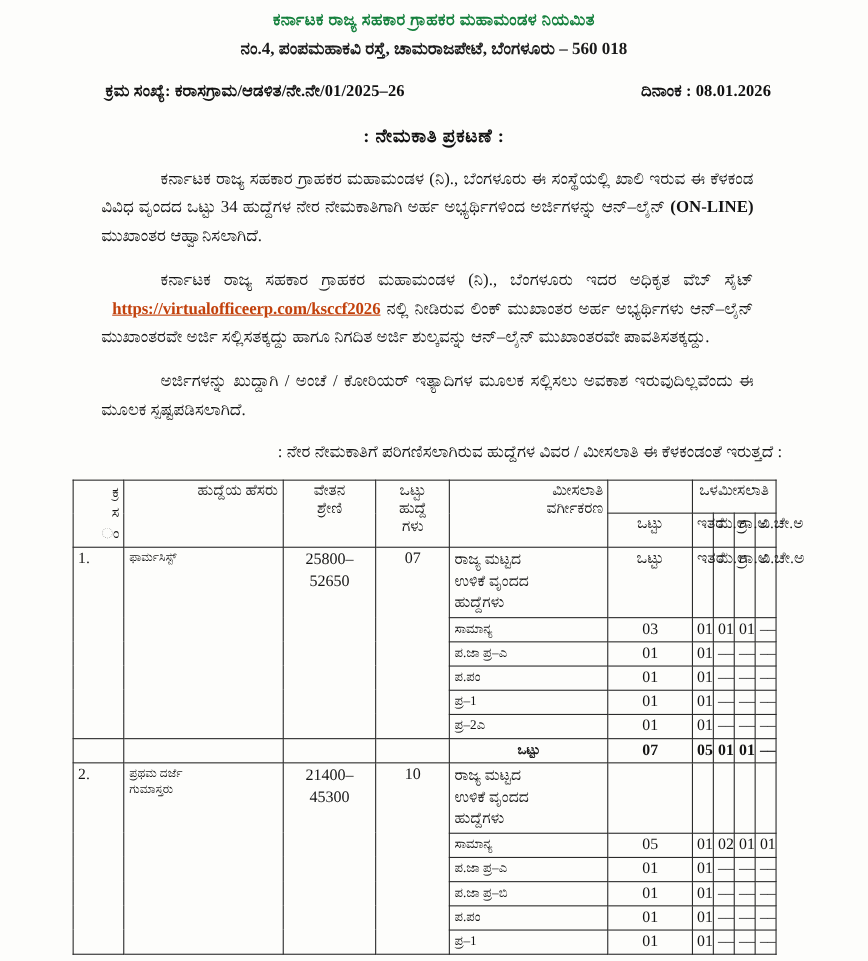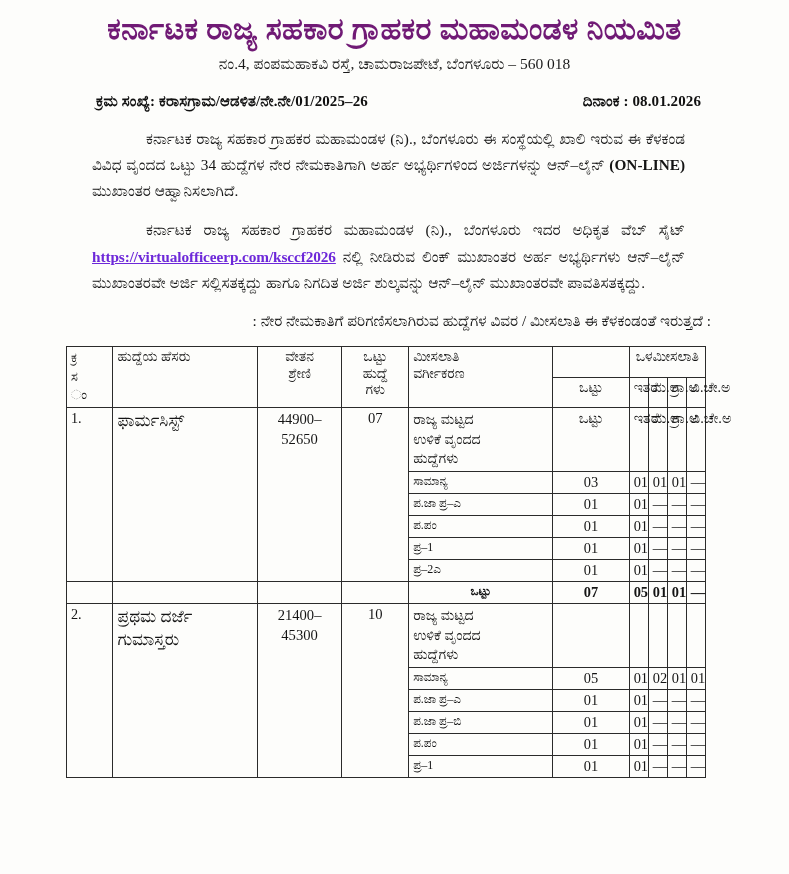--- a/index.html
+++ b/index.html
@@ -19,31 +19,31 @@
     width: 789px;
     height: 874px;
     position: relative;
     background: #fdfdfb;
     overflow: hidden;
   }
 
   
   .org-title {
     text-align: center;
-    font-size: 30px;
+    font-size: 15px;
     font-weight: 700;
     letter-spacing: 0.4px;
     margin: 10px 0 0 0;
     line-height: 1.25;
-    color: #701a75;
+    color: #15803d;
   }
   .org-address {
     text-align: center;
     font-size: 15.5px;
-    font-weight: 400;
+    font-weight: 700;
     margin: 7px 0 0 0;
     color: #1a1a1a;
   }
 
   .refline {
     margin: 20px 0 0 0;
     padding: 0 88px 0 96px;
     display: flex;
     justify-content: space-between;
     align-items: flex-start;
@@ -70,25 +70,26 @@
     margin: 0 0 13px 0;
     font-size: 15.3px;
     line-height: 1.72;
     text-align: justify;
     text-indent: 54px;
     font-weight: 400;
     color: #141414;
   }
   .bold { font-weight: 700; }
   .url {
-    color: #6d28d9;
+    color: #c2410c;
     font-weight: 700;
     text-decoration: underline;
     font-family: "Liberation Serif", serif;
     letter-spacing: -0.1px;
+    margin-left: 10px;
   }
   .table-intro {
     margin: 4px 0 0 0;
     padding: 0 78px 0 92px;
     font-size: 15.3px;
     text-indent: 16px;
     line-height: 1.6;
     text-align: right;
   }
 
@@ -111,35 +112,35 @@
     color: #141414;
   }
   .c-sl    { width: 30px;  }
   .c-post  { width: 112px; }
   .c-pay   { width: 62px;  text-align: center; }
   .c-tot   { width: 47px;  text-align: center; font-weight: 700; }
   .c-cat   { width: 112px; }
   .c-n1, .c-n2, .c-n3, .c-n4, .c-n5 { width: 55px; text-align: center; }
 
   thead th {
-    text-align: left;
+    text-align: right;
     vertical-align: middle;
     font-weight: 400;
     font-size: 14px;
     line-height: 1.2;
     padding: 4px 2px;
   }
   th.vert-sl {
     font-size: 13px;
     line-height: 1.45;
     padding: 3px 1px;
   }
   th.vert-sl span { display: block; }
 
-  td.post-name { font-size: 17px; line-height: 1.35; padding-top: 3px; }
+  td.post-name { font-size: 11px; line-height: 1.35; padding-top: 3px; }
   td.pay-scale { font-size: 14.6px; line-height: 1.35; padding-top: 3px; }
   td.total-posts { font-size: 14.6px; padding-top: 3px; }
   td.cat-block { font-size: 14.2px; line-height: 1.38; padding-top: 3px; margin-top: 24px; }
   td.cat-label { font-size: 12px; padding-top: 1px; padding-bottom: 1px; margin-top: 48px; }
   td.num { font-size: 14.4px; text-align: center; padding-top: 1px; padding-bottom: 1px; }
   tr.totals td { font-weight: 700; }
   tr.totals td.cat-label { text-align: center; font-weight: 700; }
 </style>
 </head>
 <body>
@@ -147,26 +148,28 @@
 <div class="page">
 
   <div class="org-title">ಕರ್ನಾಟಕ ರಾಜ್ಯ ಸಹಕಾರ ಗ್ರಾಹಕರ ಮಹಾಮಂಡಳ ನಿಯಮಿತ</div>
   <div class="org-address">ನಂ.4, ಪಂಪಮಹಾಕವಿ ರಸ್ತೆ, ಚಾಮರಾಜಪೇಟೆ, ಬೆಂಗಳೂರು – 560 018</div>
 
   <div class="refline">
     <span class="ref-no">ಕ್ರಮ ಸಂಖ್ಯೆ: ಕರಾಸಗ್ರಾಮ/ಆಡಳಿತ/ನೇ.ನೇ/01/2025–26</span>
     <span class="ref-date">ದಿನಾಂಕ : 08.01.2026</span>
   </div>
 
+  <div class="notice-title">: ನೇಮಕಾತಿ ಪ್ರಕಟಣೆ :</div>
 
   <div class="body-wrap">
     <p class="para"><span>ಕರ್ನಾಟಕ ರಾಜ್ಯ ಸಹಕಾರ ಗ್ರಾಹಕರ ಮಹಾಮಂಡಳ (ನಿ)., ಬೆಂಗಳೂರು ಈ ಸಂಸ್ಥೆಯಲ್ಲಿ ಖಾಲಿ ಇರುವ ಈ ಕೆಳಕಂಡ ವಿವಿಧ ವೃಂದದ ಒಟ್ಟು 34 ಹುದ್ದೆಗಳ ನೇರ ನೇಮಕಾತಿಗಾಗಿ ಅರ್ಹ ಅಭ್ಯರ್ಥಿಗಳಿಂದ ಅರ್ಜಿಗಳನ್ನು ಆನ್–ಲೈನ್ </span><span class="bold">(ON-LINE)</span><span> ಮುಖಾಂತರ ಆಹ್ವಾನಿಸಲಾಗಿದೆ.</span></p>
 
     <p class="para"><span>ಕರ್ನಾಟಕ ರಾಜ್ಯ ಸಹಕಾರ ಗ್ರಾಹಕರ ಮಹಾಮಂಡಳ (ನಿ)., ಬೆಂಗಳೂರು ಇದರ ಅಧಿಕೃತ ವೆಬ್ ಸೈಟ್ </span><a class="url" href="#">https://virtualofficeerp.com/ksccf2026</a><span> ನಲ್ಲಿ ನೀಡಿರುವ ಲಿಂಕ್ ಮುಖಾಂತರ ಅರ್ಹ ಅಭ್ಯರ್ಥಿಗಳು ಆನ್–ಲೈನ್ ಮುಖಾಂತರವೇ ಅರ್ಜಿ ಸಲ್ಲಿಸತಕ್ಕದ್ದು ಹಾಗೂ ನಿಗದಿತ ಅರ್ಜಿ ಶುಲ್ಕವನ್ನು ಆನ್–ಲೈನ್ ಮುಖಾಂತರವೇ ಪಾವತಿಸತಕ್ಕದ್ದು.</span></p>
 
+    <p class="para">ಅರ್ಜಿಗಳನ್ನು ಖುದ್ದಾಗಿ / ಅಂಚೆ / ಕೋರಿಯರ್ ಇತ್ಯಾದಿಗಳ ಮೂಲಕ ಸಲ್ಲಿಸಲು ಅವಕಾಶ ಇರುವುದಿಲ್ಲವೆಂದು ಈ ಮೂಲಕ ಸ್ಪಷ್ಟಪಡಿಸಲಾಗಿದೆ.</p>
   </div>
 
   <div class="table-intro">: ನೇರ ನೇಮಕಾತಿಗೆ ಪರಿಗಣಿಸಲಾಗಿರುವ ಹುದ್ದೆಗಳ ವಿವರ / ಮೀಸಲಾತಿ ಈ ಕೆಳಕಂಡಂತೆ ಇರುತ್ತದೆ :</div>
 
   <div class="table-wrap">
     <table class="jobs">
       <thead>
         <tr>
           <th class="c-sl vert-sl" rowspan="2">
             <span>ಕ್ರ</span>
@@ -190,21 +193,21 @@
           <th class="c-n3">ಮ.ಅ</th>
           <th class="c-n4">ಗ್ರಾ.ಅ</th>
           <th class="c-n5">ವಿ.ಚೇ.ಅ</th>
         </tr>
       </thead>
       <tbody>
 
         <tr>
           <td class="c-sl" rowspan="6">1.</td>
           <td class="c-post post-name" rowspan="6" style="white-space:pre-line">ಫಾರ್ಮಸಿಸ್ಟ್</td>
-          <td class="c-pay pay-scale" rowspan="6" style="white-space:pre-line">44900–
+          <td class="c-pay pay-scale" rowspan="6" style="white-space:pre-line">25800–
 52650</td>
           <td class="c-tot total-posts" rowspan="6">07</td>
           <td class="c-cat cat-block" style="white-space:pre-line">ರಾಜ್ಯ ಮಟ್ಟದ
 ಉಳಿಕೆ ವೃಂದದ
 ಹುದ್ದೆಗಳು</td>
           <td class="c-n1 num">ಒಟ್ಟು</td>
           <td class="c-n2 num">ಇತರೆ</td>
           <td class="c-n3 num">ಮ.ಅ</td>
           <td class="c-n4 num">ಗ್ರಾ.ಅ</td>
           <td class="c-n5 num">ವಿ.ಚೇ.ಅ</td>

